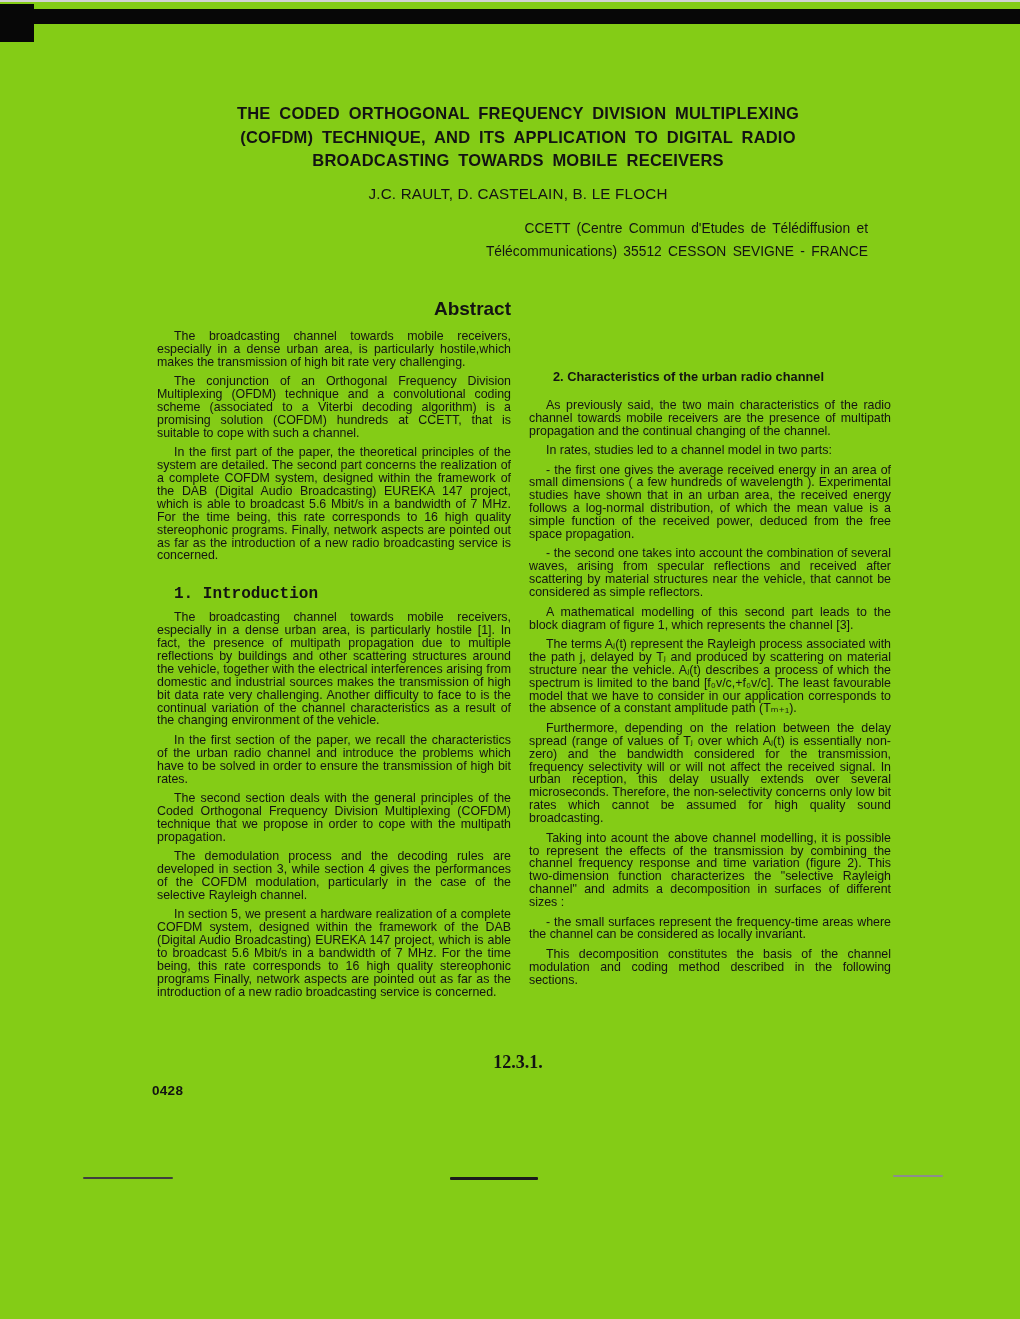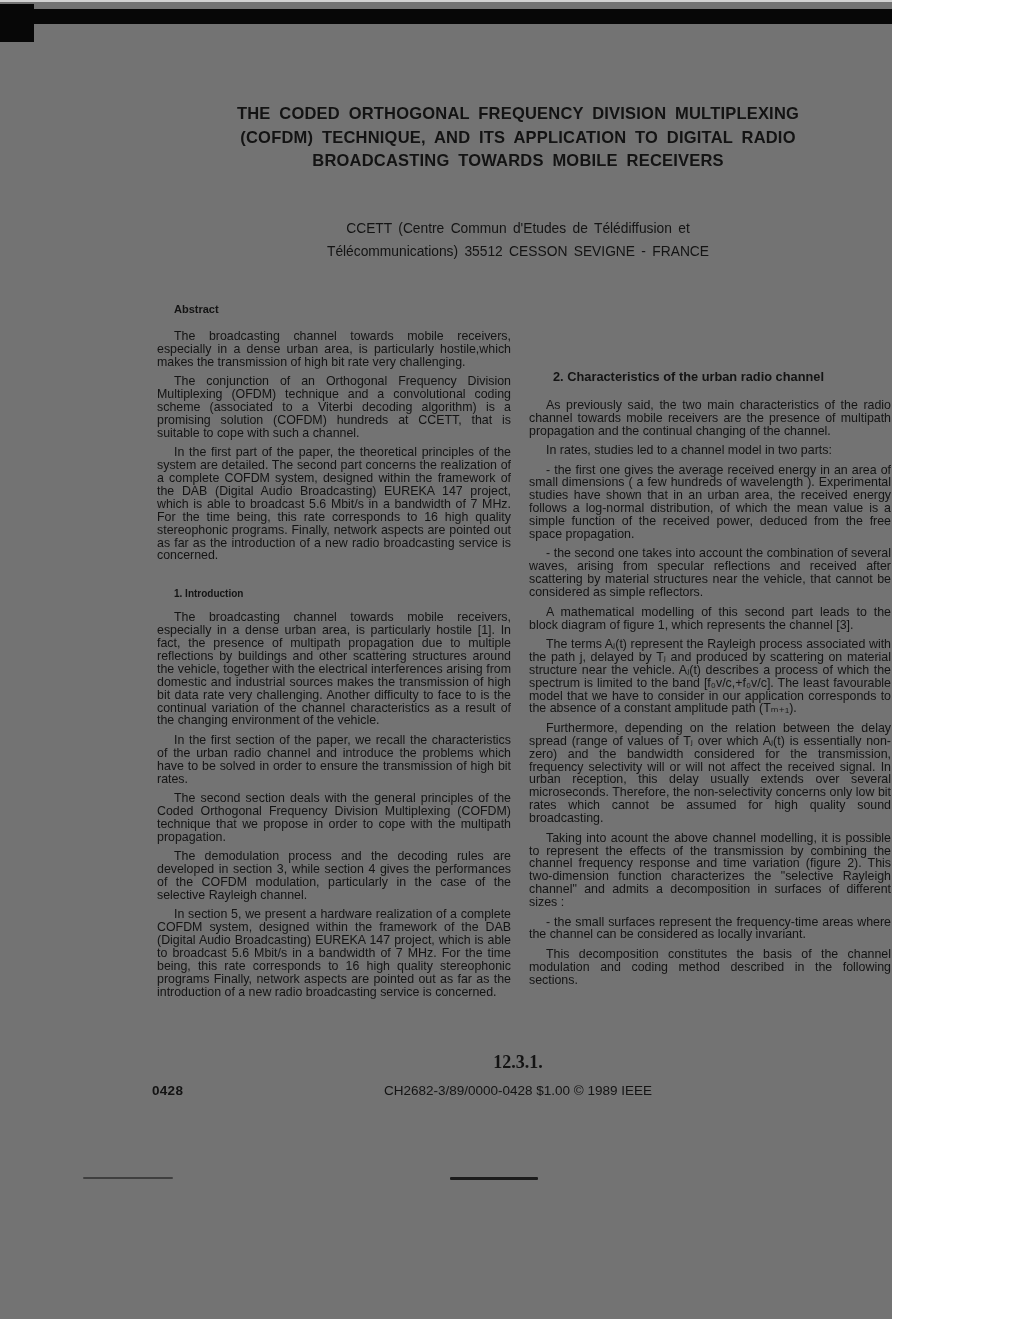--- a/index.html
+++ b/index.html
@@ -1,17 +1,17 @@
 <!DOCTYPE html>
 <html><head>
 <meta charset="utf-8">
 <style>
   html,body { margin:0; padding:0; background:#ffffff; }
   .page {
-    position:relative; width:892px; height:1319px; background:#737373;
+    position:relative; width:1020px; height:1319px; background:#84cc16;
     font-family:"Liberation Sans","DejaVu Sans",sans-serif; color:#131313;
     overflow:hidden;
   }
   
   .edge-line { position:absolute; top:0; left:0; width:1020px; height:2px; background:#d2d2d2; }
   .corner-block { position:absolute; top:4px; left:0; width:34px; height:38px; background:#070707; }
   .top-bar { position:absolute; top:9px; left:30px; width:990px; height:15px; background:#070707; }
   .dash { position:absolute; border-radius:1px; }
   .dash-left   { top:1177px; left:83px;  width:90px; height:2px; background:#3f3f3f; }
   .dash-center { top:1177px; left:450px; width:88px; height:3px; background:#1c1c1c; }
@@ -21,32 +21,32 @@
   .title {
     position:absolute; top:102px; left:168px; width:700px; text-align:center;
     font-weight:700; font-size:16.5px; line-height:23.5px; letter-spacing:0.2px;
     word-spacing:4px; white-space:pre-line;
   }
   .authors {
     position:absolute; top:185px; left:168px; width:700px; text-align:center;
     font-size:15.2px; letter-spacing:0.2px;
   }
   .affiliation {
-    position:absolute; top:217px; left:168px; width:700px; text-align:center;
+    position:absolute; top:217px; left:168px; width:700px; text-align:right;
     font-size:13.8px; line-height:23px; white-space:pre-line; word-spacing:2.5px;
   }
 
   
   .col { position:absolute; text-align:justify; font-size:12.4px; line-height:12.9px; }
   .col-left  { top:303px; left:157px; width:354px; }
   .col-right { top:371px; left:529px; width:362px; }
   .col p { margin:0 0 6.5px 0; text-indent:17px; }
   .heading { font-weight:700; text-align:left; }
-  .abstract-heading { margin:0 0 14px 0; text-indent:17px; font-size:11px; }
-  .intro-heading { margin:26px 0 10px 0; text-indent:17px; font-size:10px; }
+  .abstract-heading { margin:0 0 14px 0; text-indent:17px; font-size:19px;text-align:right; }
+  .intro-heading { margin:26px 0 10px 0; text-indent:17px; font-size:16px;font-family:Liberation Mono, monospace; }
   .sec2-heading { margin:0 0 15px 0; text-indent:24px; font-size:12.8px; }
   .gap-above { margin-top:10px !important; }
 
   
   .footer-section {
     position:absolute; top:1052px; left:168px; width:700px; text-align:center;
     font-family:"Liberation Serif","DejaVu Serif",serif; font-weight:700; font-size:18px;
   }
   .footer-page { position:absolute; top:1083px; left:152px; font-size:13.5px; font-weight:600; letter-spacing:0.3px; }
   .footer-copy { position:absolute; top:1083px; left:168px; width:700px; text-align:center; font-size:13.5px; }
@@ -56,20 +56,21 @@
 
 <div class="page">
 
   <div class="edge-line"></div>
   <div class="corner-block"></div>
   <div class="top-bar"></div>
 
   <div class="title">THE CODED ORTHOGONAL FREQUENCY DIVISION MULTIPLEXING
 (COFDM) TECHNIQUE, AND ITS APPLICATION TO DIGITAL RADIO
 BROADCASTING TOWARDS MOBILE RECEIVERS</div>
+  <div class="authors">J.C. RAULT, D. CASTELAIN, B. LE FLOCH</div>
   <div class="affiliation">CCETT (Centre Commun d'Etudes de Télédiffusion et
 Télécommunications) 35512 CESSON SEVIGNE - FRANCE</div>
 
   <div class="col col-left">
     <div class="heading abstract-heading">Abstract</div>
     <p>The broadcasting channel towards mobile receivers, especially in a dense urban area, is particularly hostile,which makes the transmission of high bit rate very challenging.</p>
     <p>The conjunction of an Orthogonal Frequency Division Multiplexing (OFDM) technique and a convolutional coding scheme (associated to a Viterbi decoding algorithm) is a promising solution (COFDM) hundreds at CCETT, that is suitable to cope with such a channel.</p>
     <p>In the first part of the paper, the theoretical principles of the system are detailed. The second part concerns the realization of a complete COFDM system, designed within the framework of the DAB (Digital Audio Broadcasting) EUREKA 147 project, which is able to broadcast 5.6 Mbit/s in a bandwidth of 7 MHz. For the time being, this rate corresponds to 16 high quality stereophonic programs. Finally, network aspects are pointed out as far as the introduction of a new radio broadcasting service is concerned.</p>
 
     <div class="heading intro-heading">1.  Introduction</div>
@@ -89,19 +90,18 @@
     <p>A mathematical modelling of this second part leads to the block diagram of figure 1, which represents the channel [3].</p>
     <p>The terms Aⱼ(t) represent the Rayleigh process associated with the path j, delayed by Tⱼ and produced by scattering on material structure near the vehicle. Aⱼ(t) describes a process of which the spectrum is limited to the band [f₀v/c,+f₀v/c]. The least favourable model that we have to consider in our application corresponds to the absence of a constant amplitude path (Tₘ₊₁).</p>
     <p>Furthermore, depending on the relation between the delay spread (range of values of Tⱼ over which Aⱼ(t) is essentially non-zero) and the bandwidth considered for the transmission, frequency selectivity will or will not affect the received signal. In urban reception, this delay usually extends over several microseconds. Therefore, the non-selectivity concerns only low bit rates which cannot be assumed for high quality sound broadcasting.</p>
     <p>Taking into acount the above channel modelling, it is possible to represent the effects of the transmission by combining the channel frequency response and time variation (figure 2). This two-dimension function characterizes the "selective Rayleigh channel" and admits a decomposition in surfaces of different sizes :</p>
     <p>- the small surfaces represent the frequency-time areas where the channel can be considered as locally invariant.</p>
     <p>This decomposition constitutes the basis of the channel modulation and coding method described in the following sections.</p>
   </div>
 
   <div class="footer-section">12.3.1.</div>
   <div class="footer-page">0428</div>
-  <div class="footer-copy">CH2682-3/89/0000-0428 $1.00 © 1989 IEEE</div>
 
   <div class="dash dash-left"></div>
   <div class="dash dash-center"></div>
   <div class="dash dash-right"></div>
 
 </div>
 
 </body></html>

